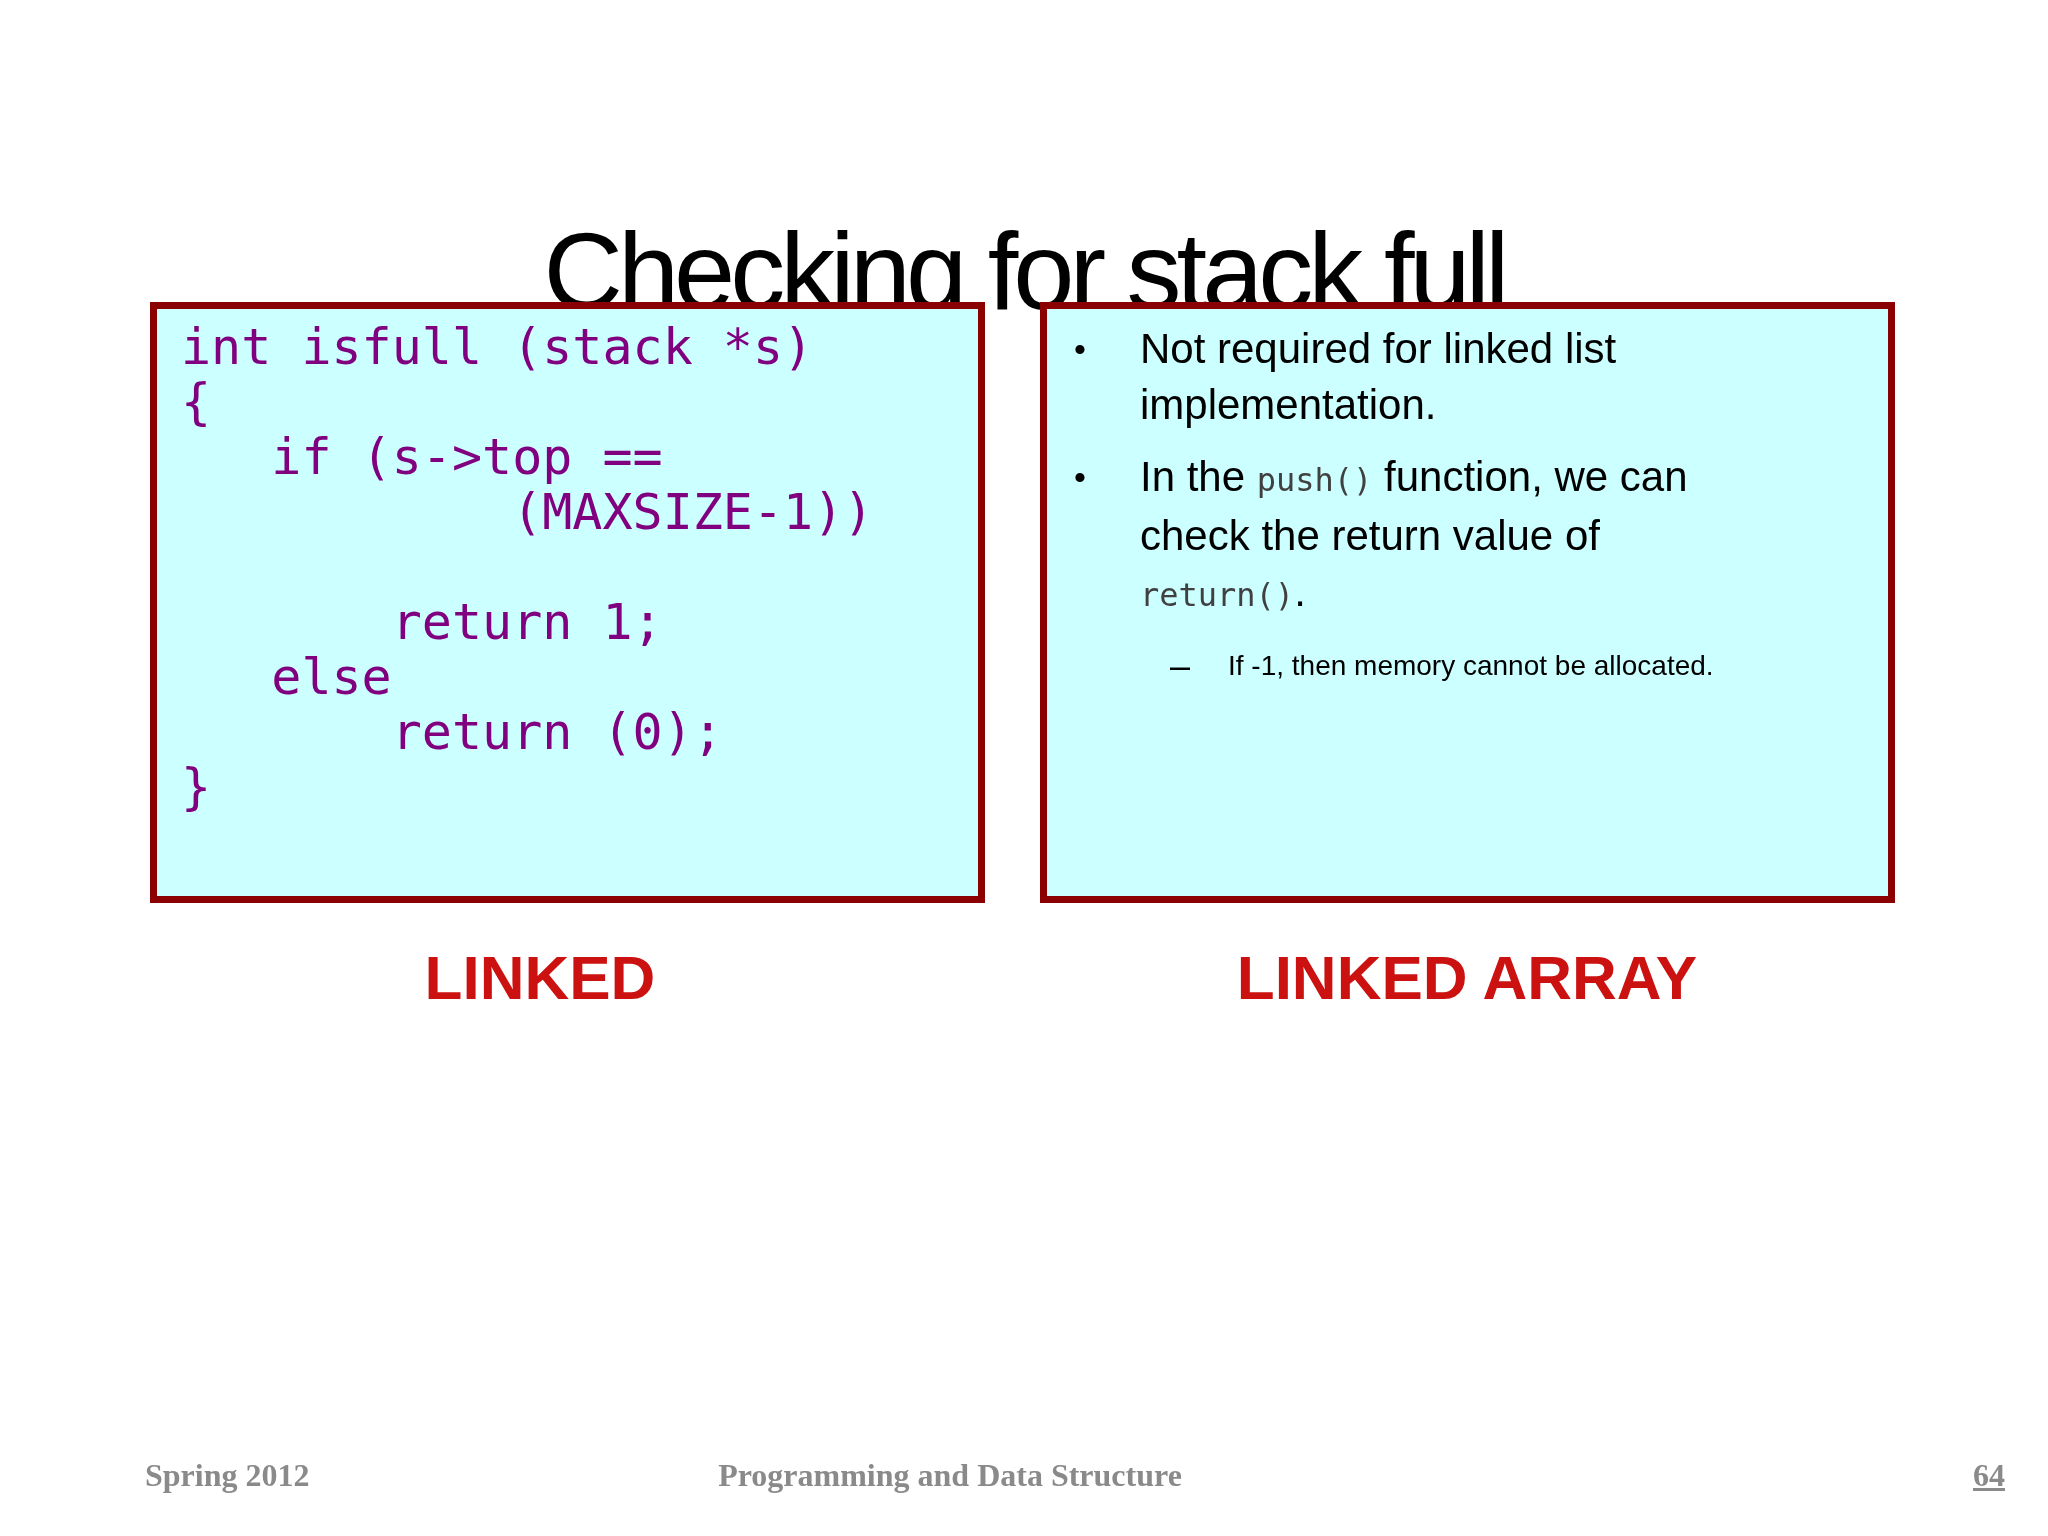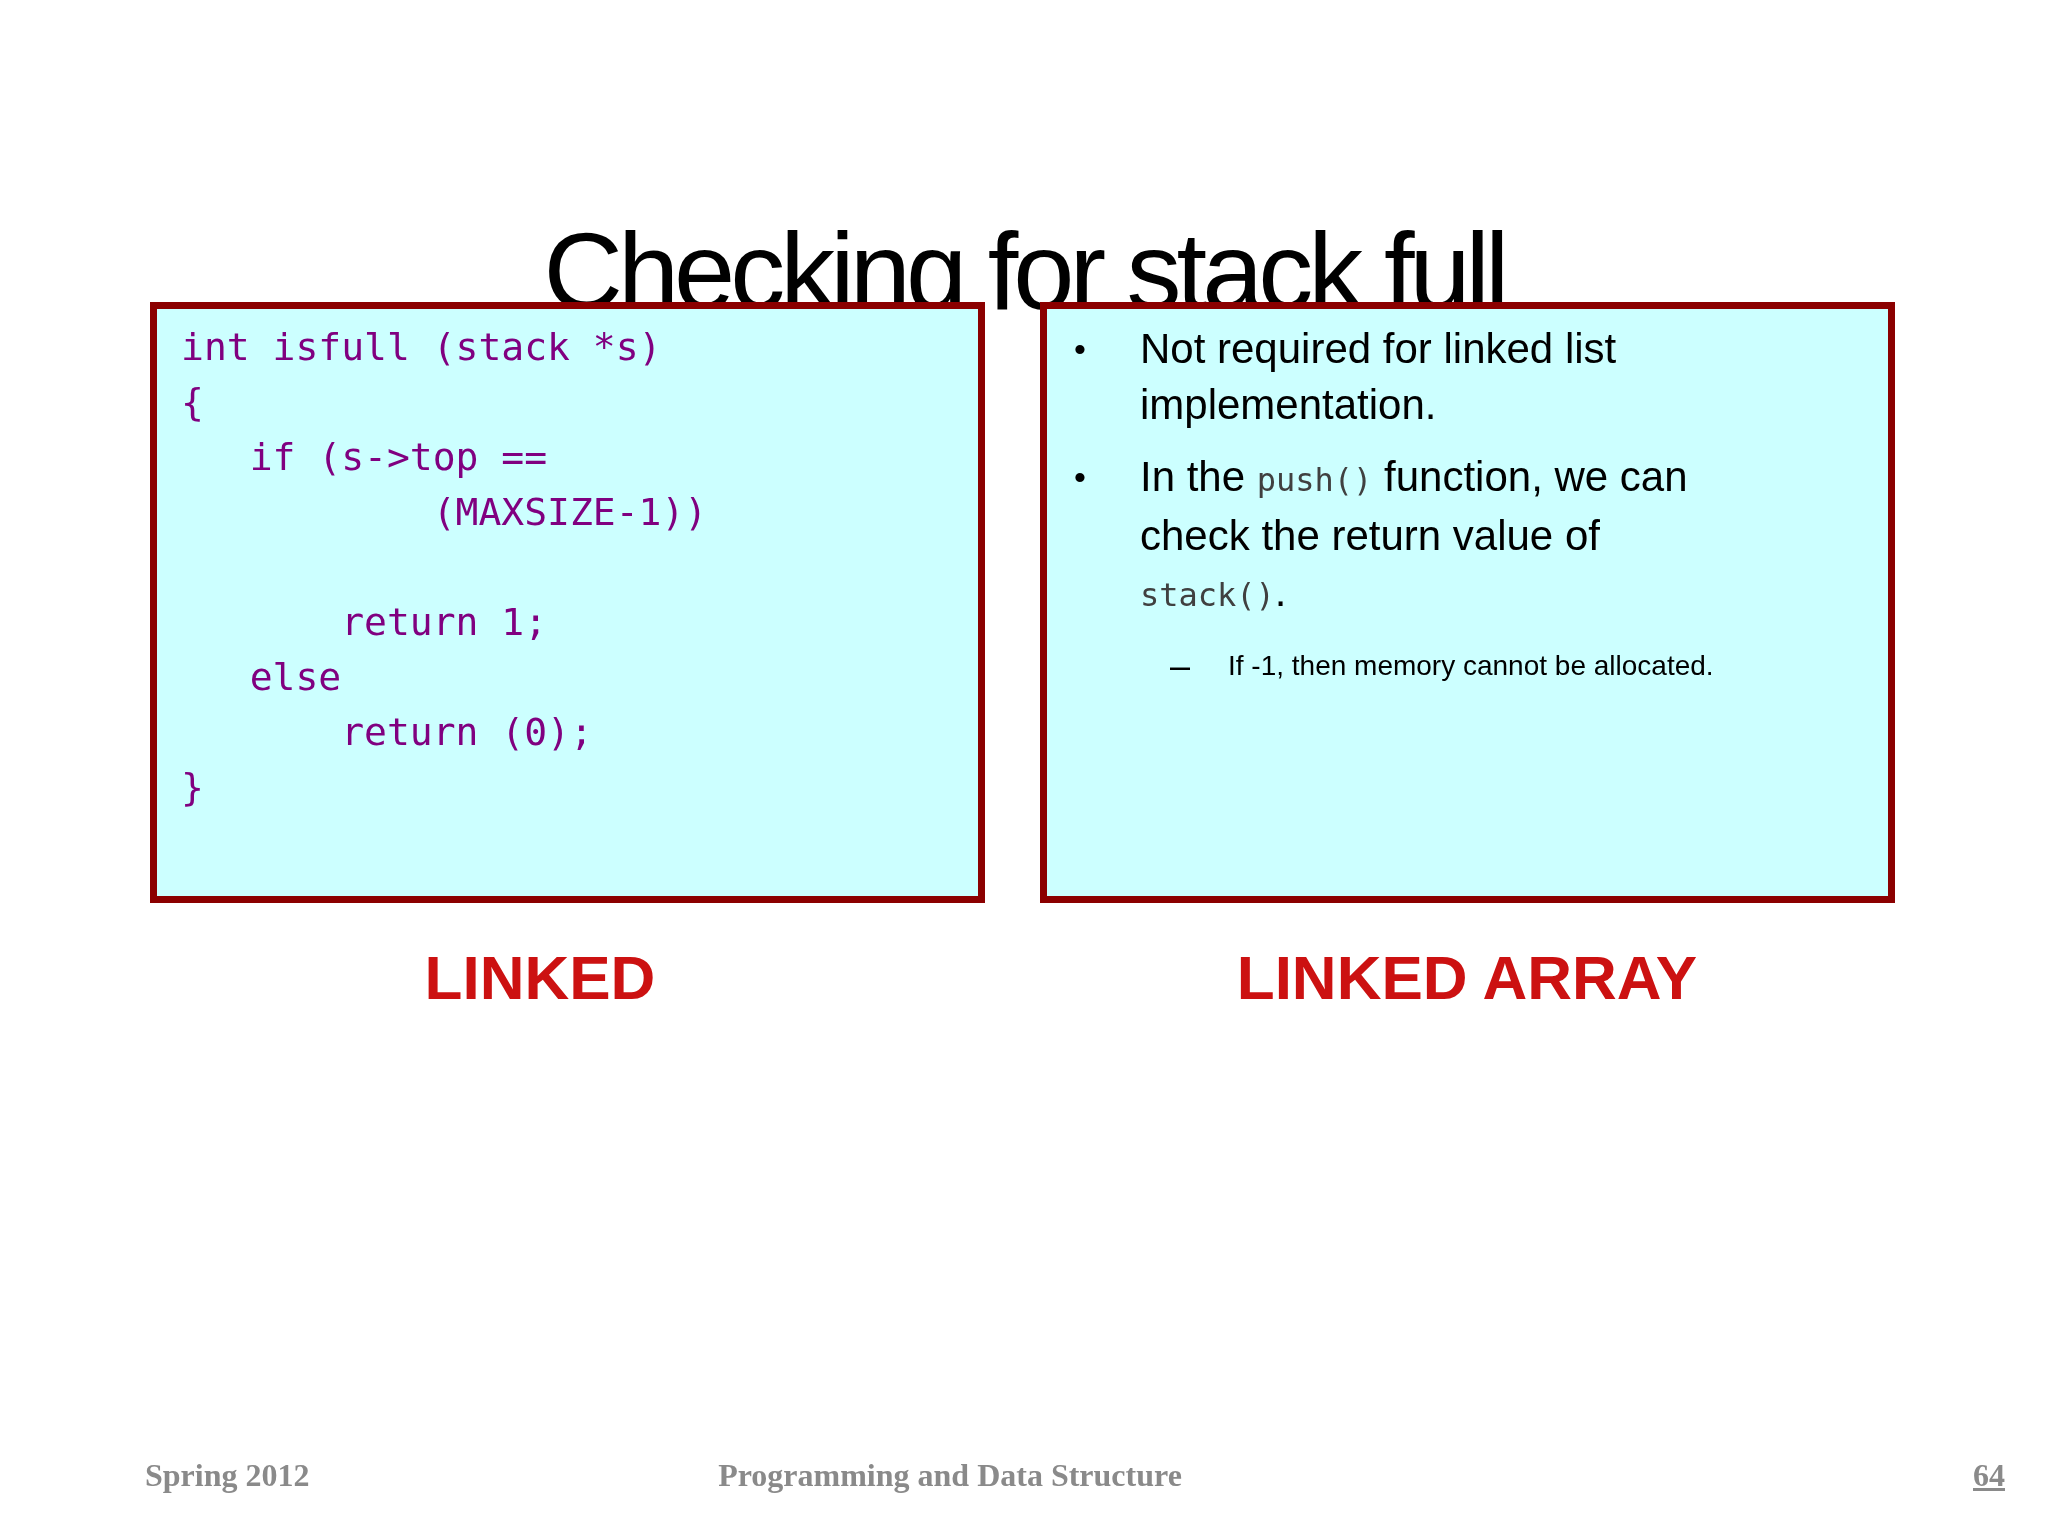--- a/index.html
+++ b/index.html
@@ -29,21 +29,21 @@
     background:#CCFFFF;
     border:7px solid #8B0000;
     box-sizing:border-box;
   }
   .panel-left{left:150px;width:835px;}
   .panel-right{left:1040px;width:855px;}
   .code-block{
     margin:0;
     padding:11px 0 0 24px;
     font-family:"DejaVu Sans Mono","Liberation Mono",monospace;
-    font-size:38px;
+    font-size:50px;
     line-height:55px;
     color:#800080;
     white-space:pre;
   }
   .bullet-list{padding:12px 0 0 21px;}
   .bullet{
     display:flex;
     align-items:flex-start;
     margin:0 0 16px 0;
   }
@@ -131,21 +131,21 @@
   <div class="panel panel-right">
     <div class="bullet-list">
 
       <div class="bullet">
         <span class="bullet-glyph">•</span>
         <div class="bullet-text">Not required for linked list implementation.</div>
       </div>
 
       <div class="bullet">
         <span class="bullet-glyph">•</span>
-        <div class="bullet-text"><span>In the </span><span class="inline-code">push()</span><span> function, we can check the return value of </span><span class="inline-code">stack()</span><span>.</span></div>
+        <div class="bullet-text"><span>In the </span><span class="inline-code">push()</span><span> function, we can check the return value of </span><span class="inline-code">return()</span><span>.</span></div>
       </div>
 
       <div class="subbullet">
         <span class="dash-glyph">–</span>
         <div class="subbullet-text">If -1, then memory cannot be allocated.</div>
       </div>
 
     </div>
   </div>
 

